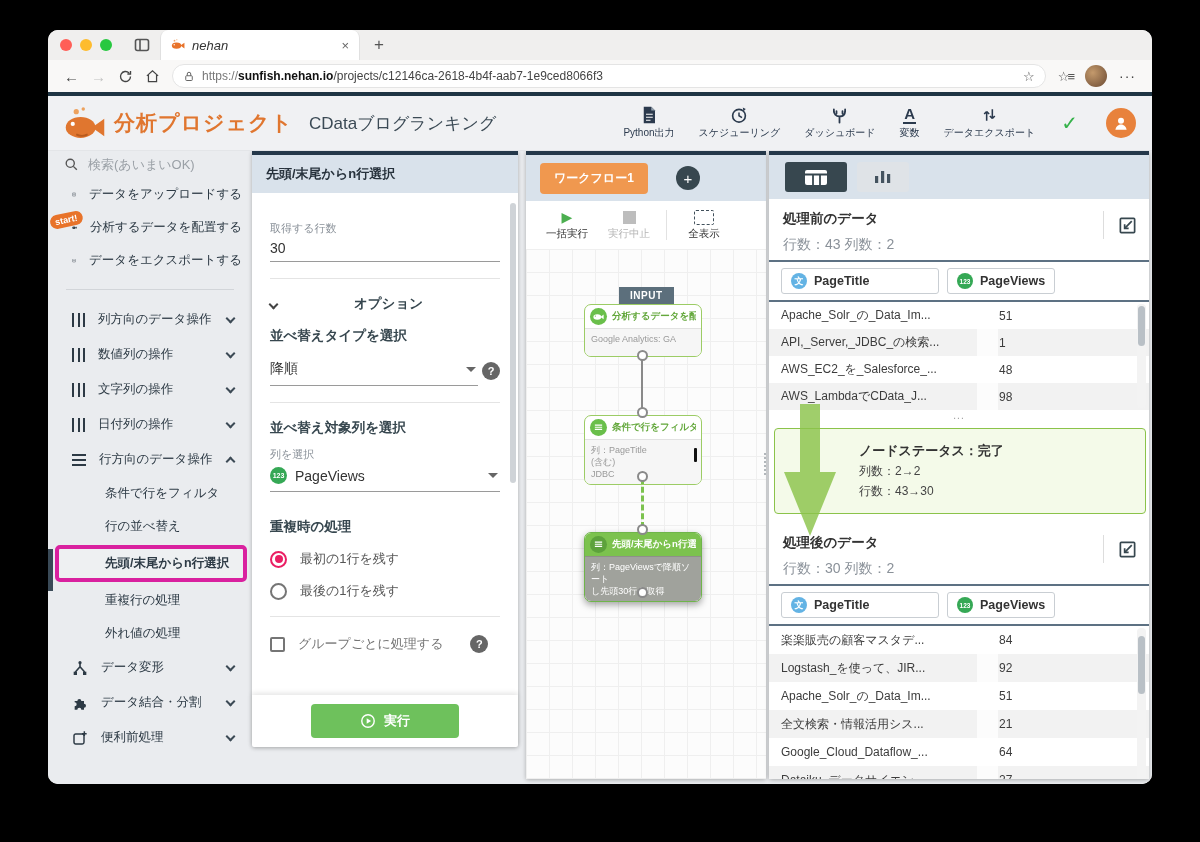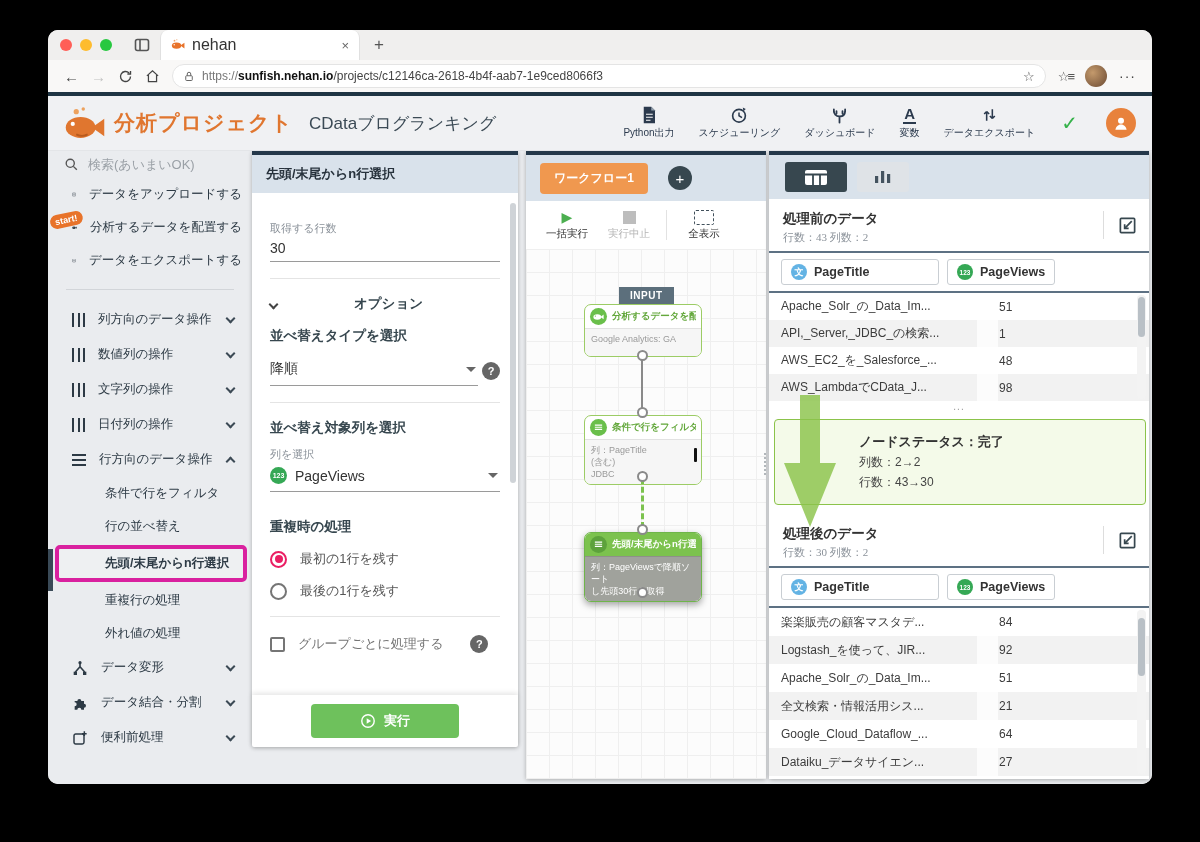--- a/index.html
+++ b/index.html
@@ -5,21 +5,21 @@
   * { margin:0; padding:0; box-sizing:border-box; }
   html,body { width:1200px; height:842px; background:#000; font-family:"Liberation Sans","DejaVu Sans",sans-serif; overflow:hidden; }
   .window { position:absolute; left:48px; top:30px; width:1104px; height:754px; border-radius:10px; background:#fff; overflow:hidden; display:flex; flex-direction:column; box-shadow:0 10px 40px rgba(0,0,0,.6); }
 
   
   .tabbar { height:30px; background:#f0efee; display:flex; align-items:center; padding:0 12px; flex:0 0 auto; }
   .tl { width:12px; height:12px; border-radius:50%; margin-right:8px; }
   .tl.red{background:#ff5f57}.tl.yellow{background:#febc2e}.tl.green{background:#28c840}
   .tabactions { margin:0 10px 0 14px; color:#555; display:flex; }
   .tab { width:200px; height:30px; background:#fff; border-radius:8px 8px 0 0; display:flex; align-items:center; padding:0 10px; border-left:1px solid #e0e0e0; border-right:1px solid #e0e0e0; }
-  .tab .title { font-size:16px; color:#333; margin-left:7px; }
+  .tab .title { font-size:13px; color:#333; margin-left:7px;font-style:italic; }
   .tab .close { margin-left:auto; font-size:13px; color:#666; cursor:default; }
   .newtab { font-size:17px; color:#555; margin-left:14px; }
   .addressbar { height:32px; background:#f9f8f7; display:flex; align-items:center; gap:12px; padding:0 16px; flex:0 0 auto; }
   .navico { font-size:15px; color:#444; }
   .navico.disabled { color:#c3c3c3; }
   .urlfield { flex:1; height:24px; background:#fff; border:1px solid #e4e4e4; border-radius:12px; display:flex; align-items:center; padding:0 10px; gap:7px; }
   .url { font-size:12px; color:#444; white-space:nowrap; overflow:hidden; }
   .url .scheme{color:#777}.url .domain{font-weight:bold;color:#111}.url .path{color:#444}
   .star { margin-left:auto; font-size:13px; color:#555; }
   .collections { font-size:13px; color:#555; letter-spacing:-2px; }
@@ -89,21 +89,21 @@
   .radio.sel::after { content:""; position:absolute; left:2.5px; top:2.5px; width:8px; height:8px; border-radius:50%; background:#ea1e63; }
   .checkrow { display:flex; align-items:center; gap:13px; margin:18px 0 6px 0; font-size:13px; color:#757575; }
   .checkbox { width:15px; height:15px; border:2px solid #757575; border-radius:2px; flex:0 0 auto; }
   .checkrow .helpc { margin-left:14px; }
   .sfooter { flex:0 0 52px; box-shadow:0 -2px 5px rgba(0,0,0,.10); display:flex; align-items:center; justify-content:center; }
   .runbtn { width:148px; height:34px; background:#6ec15c; border:none; border-radius:4px; color:#fff; font-size:13px; font-weight:bold; display:flex; align-items:center; justify-content:center; gap:8px; font-family:inherit; }
   .panelscroll { position:absolute; right:2px; top:10px; width:6px; height:280px; background:#cfd3d7; border-radius:3px; }
 
   
   .workflow { left:478px; top:0; width:240px; height:628px; }
-  .workflow .panelhead { height:46px; display:flex; align-items:center; padding:0 14px; gap:20px; }
+  .workflow .panelhead { height:46px; display:flex; align-items:center; padding:0 14px; gap:28px; }
   .wf-tab { background:#f0984f; color:#fff; font-size:12px; font-weight:bold; border:none; border-radius:4px; padding:7px 14px; font-family:inherit; }
   .wf-add { width:24px; height:24px; border-radius:50%; background:#37474f; color:#fff; font-size:15px; display:flex; align-items:center; justify-content:center; }
   .wf-toolbar { height:48px; background:#fff; display:flex; align-items:center; padding:0 10px; flex:0 0 auto; }
   .wf-tool { display:flex; flex-direction:column; align-items:center; width:62px; }
   .wf-tool .lbl { font-size:10.5px; color:#333; margin-top:2px; white-space:nowrap; }
   .wf-tool.disabled .lbl { color:#b5b5b5; }
   .playico { color:#4caf50; font-size:14px; line-height:15px; }
   .stopico { width:13px; height:13px; background:#bdbdbd; margin:1px; }
   .fitico { width:20px; height:15px; border:1.5px dashed #41505b; border-radius:2px; }
   .wf-sep { width:1px; height:30px; background:#e2e2e2; margin:0 6px; }
@@ -128,21 +128,21 @@
 
   
   .rightpanel { left:721px; top:0; width:380px; height:628px; }
   .rightpanel .panelhead { height:44px; display:flex; align-items:center; padding:0 16px; gap:10px; }
   .toggle { height:30px; border:none; border-radius:3px; display:flex; align-items:center; justify-content:center; font-family:inherit; }
   .toggle.tbl { width:62px; background:#37474f; }
   .toggle.cht { width:52px; background:#dfe3e7; }
   .rcontent { flex:1; background:#fff; position:relative; overflow:hidden; }
   .sect-title { padding:11px 14px 6px 14px; position:relative; }
   .sect-title .t { font-size:13.5px; font-weight:bold; color:#333; }
-  .sect-title .m { font-size:11px; color:#8a9199; margin-top:2px;font-family:Liberation Serif, serif; }
+  .sect-title .m { font-size:14px; color:#8a9199; margin-top:8px; }
   .expand { position:absolute; right:12px; top:12px; border-left:1px solid #ddd; padding-left:14px; height:28px; display:flex; align-items:center; }
   .hline { height:2px; background:#5d7183; }
   .chiprow { display:flex; gap:8px; padding:6px 12px; align-items:center; }
   .chip { display:flex; align-items:center; gap:7px; border:1px solid #c9ced3; border-radius:3px; background:#fff; padding:4px 9px; font-size:12.5px; font-weight:bold; color:#333; }
   .chip.c1 { width:158px; }
   .cico { width:16px; height:16px; border-radius:50%; color:#fff; display:inline-flex; align-items:center; justify-content:center; flex:0 0 auto; }
   .cico.blue { background:#63b3e4; font-size:9px; }
   .cico.green { background:#35a855; font-size:6.5px; font-weight:bold; }
   .rows { position:relative; }
   .trow { display:flex; align-items:center; height:27px; padding:0 12px; font-size:12px; color:#3c3c3c; }

